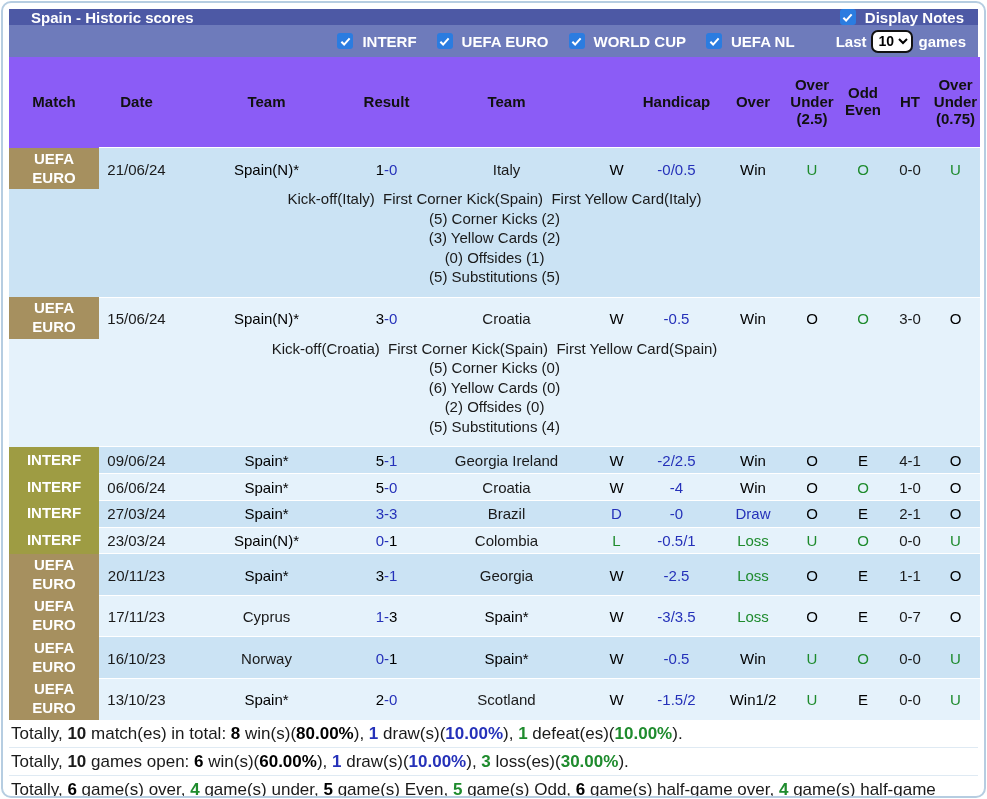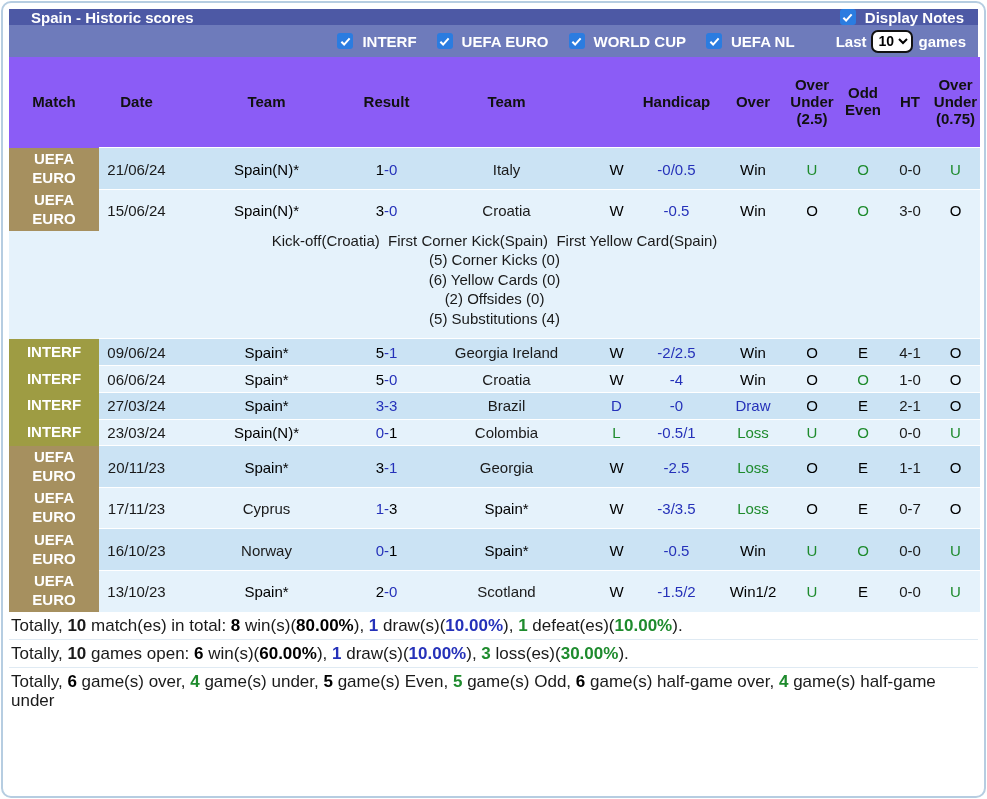--- a/index.html
+++ b/index.html
@@ -171,20 +171,29 @@
           <td><span class="c-red">1</span><span class="c-blue">-0</span></td>
           <td><span>Italy</span></td>
           <td><span class="c-red">W</span></td>
           <td><span class="c-blue">-0/0.5</span></td>
           <td><span class="c-red">Win</span></td>
           <td><span class="c-green">U</span></td>
           <td><span class="c-green">O</span></td>
           <td><span>0-0</span></td>
           <td><span class="c-green">U</span></td>
         </tr>
+        <tr class="note-row band-dark">
+          <td colspan="12">
+            <div>Kick-off(Italy)  First Corner Kick(Spain)  First Yellow Card(Italy)</div>
+            <div>(5) Corner Kicks (2)</div>
+            <div>(3) Yellow Cards (2)</div>
+            <div>(0) Offsides (1)</div>
+            <div>(5) Substitutions (5)</div>
+          </td>
+        </tr>
         <tr class="main-row band-light">
           <td class="badge badge-euro">UEFA EURO</td>
           <td><span>15/06/24</span></td>
           <td><span class="c-red">Spain(N)*</span></td>
           <td><span class="c-red">3</span><span class="c-blue">-0</span></td>
           <td><span>Croatia</span></td>
           <td><span class="c-red">W</span></td>
           <td><span class="c-blue">-0.5</span></td>
           <td><span class="c-red">Win</span></td>
           <td><span class="c-red">O</span></td>

